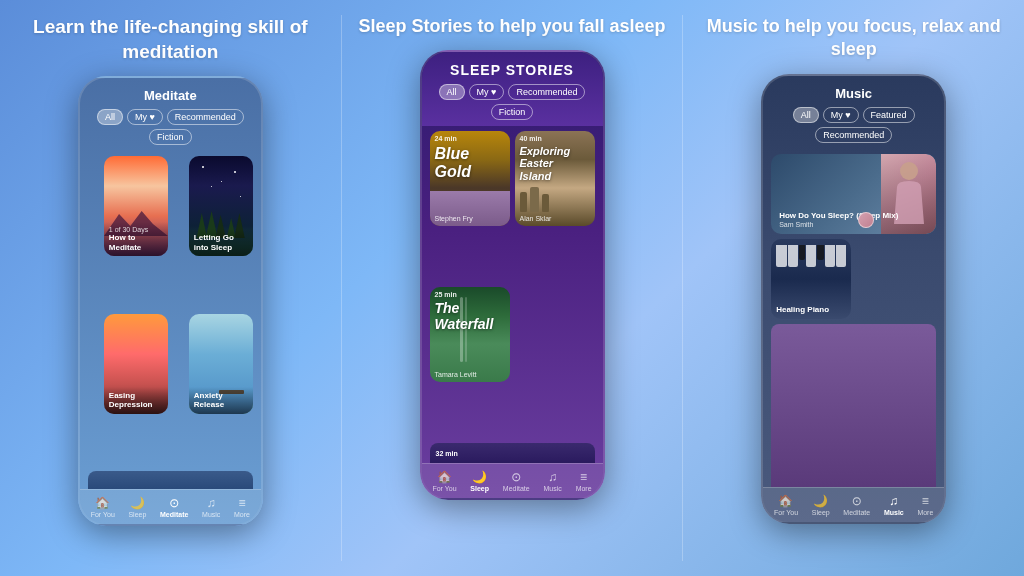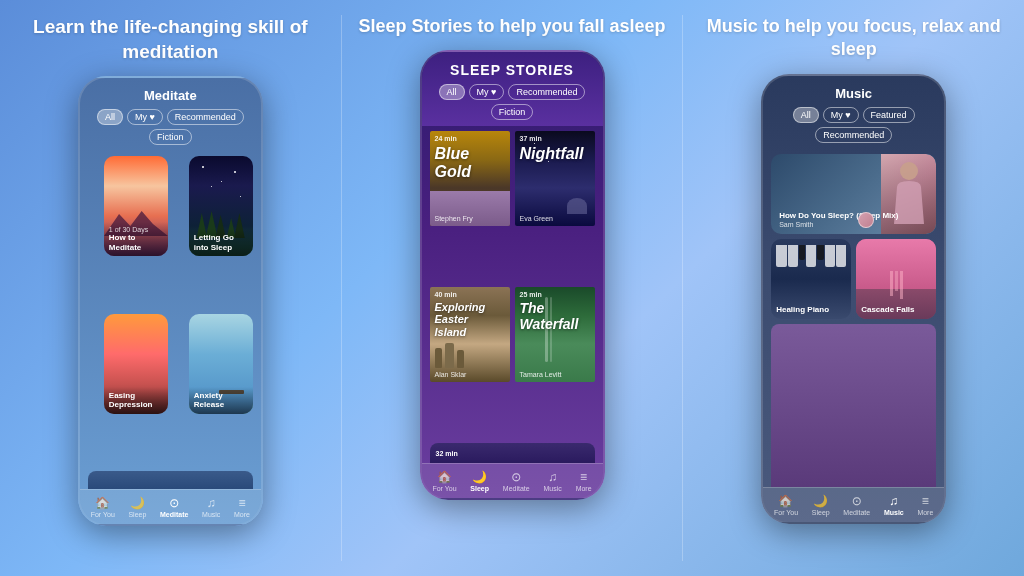--- a/index.html
+++ b/index.html
@@ -199,21 +199,21 @@
     .sleep-cards {
       flex: 1;
       display: grid;
       grid-template-columns: 1fr 1fr;
       gap: 5px;
       padding: 5px 8px;
       overflow: hidden;
     }
 
     .sleep-card {
-      border-radius: 2px;
+      border-radius: 10px;
       overflow: hidden;
       position: relative;
       height: 95px;
     }
 
     .sleep-card-bg {
       width: 100%;
       height: 100%;
       position: absolute;
       top: 0; left: 0;
@@ -507,33 +507,20 @@
 
         <div class="sleep-card">
           <div class="sleep-card-bg blue-gold-bg"></div>
 
           <div style="position:absolute;bottom:0;left:0;right:0;height:35px;background:linear-gradient(180deg,#9b7baa,#7b5b8a);"></div>
           <div class="card-min-badge">24 min</div>
           <div class="sleep-card-title" style="font-size:16px;">Blue<br>Gold</div>
           <div class="sleep-card-author">Stephen Fry</div>
         </div>
 
-        <div class="sleep-card">
-          <div class="sleep-card-bg nightfall-bg"></div>
-
-          <div style="position:absolute;bottom:12px;right:8px;width:20px;height:16px;background:rgba(100,100,150,0.6);border-radius:50% 50% 0 0;"></div>
-          <div style="position:absolute;top:5px;left:5px;right:5px;bottom:20px;">
-            <div style="position:absolute;width:1px;height:1px;background:white;border-radius:50%;top:10%;left:20%;"></div>
-            <div style="position:absolute;width:2px;height:2px;background:white;border-radius:50%;top:20%;left:60%;"></div>
-            <div style="position:absolute;width:1px;height:1px;background:white;border-radius:50%;top:35%;left:40%;"></div>
-          </div>
-          <div class="card-min-badge">37 min</div>
-          <div class="sleep-card-title" style="font-size:16px;">Nightfall</div>
-          <div class="sleep-card-author">Eva Green</div>
-        </div>
 
         <div class="sleep-card">
           <div class="sleep-card-bg easter-bg"></div>
 
           <div style="position:absolute;bottom:14px;left:5px;display:flex;gap:3px;align-items:flex-end;">
             <div style="width:7px;height:20px;background:#6b5a3a;border-radius:2px 2px 1px 1px;"></div>
             <div style="width:9px;height:25px;background:#7b6a4a;border-radius:2px 2px 1px 1px;"></div>
             <div style="width:7px;height:18px;background:#6b5a3a;border-radius:2px 2px 1px 1px;"></div>
           </div>
           <div class="card-min-badge">40 min</div>
@@ -628,32 +615,20 @@
             <div style="flex:1;height:100%;background:rgba(255,255,255,0.75);border-radius:0 0 2px 2px;"></div>
             <div style="flex:0.6;height:70%;background:rgba(20,20,20,0.8);border-radius:0 0 2px 2px;margin-top:0;"></div>
             <div style="flex:1;height:100%;background:rgba(255,255,255,0.75);border-radius:0 0 2px 2px;"></div>
             <div style="flex:0.6;height:70%;background:rgba(20,20,20,0.8);border-radius:0 0 2px 2px;"></div>
             <div style="flex:1;height:100%;background:rgba(255,255,255,0.75);border-radius:0 0 2px 2px;"></div>
             <div style="flex:1;height:100%;background:rgba(255,255,255,0.75);border-radius:0 0 2px 2px;"></div>
           </div>
           <div class="music-card-label">Healing Piano</div>
         </div>
 
-        <div class="music-card cascade-bg">
-
-          <div style="position:absolute;top:0;left:0;right:0;height:50px;background:linear-gradient(180deg,#e87aaa,#c85a8a);"></div>
-          <div style="position:absolute;bottom:0;left:0;right:0;height:30px;background:linear-gradient(180deg,#8a4a6a,#6a3a5a);"></div>
-
-          <div style="position:absolute;bottom:20px;left:15px;right:15px;display:flex;gap:2px;justify-content:center;">
-            <div style="width:3px;height:25px;background:rgba(255,180,200,0.5);"></div>
-            <div style="width:3px;height:20px;background:rgba(255,180,200,0.4);"></div>
-            <div style="width:3px;height:28px;background:rgba(255,180,200,0.5);"></div>
-          </div>
-          <div class="music-card-label">Cascade Falls</div>
-        </div>
       </div>
 
       <div style="flex:1;margin:0 8px;border-radius:8px 8px 0 0;background:linear-gradient(180deg,#7a5a9a,#5a3a7a);overflow:hidden;"></div>
 
       <div class="bottom-nav">
         <div class="nav-item">
           <span class="nav-icon">🏠</span>
           <span class="nav-label">For You</span>
         </div>
         <div class="nav-item">

